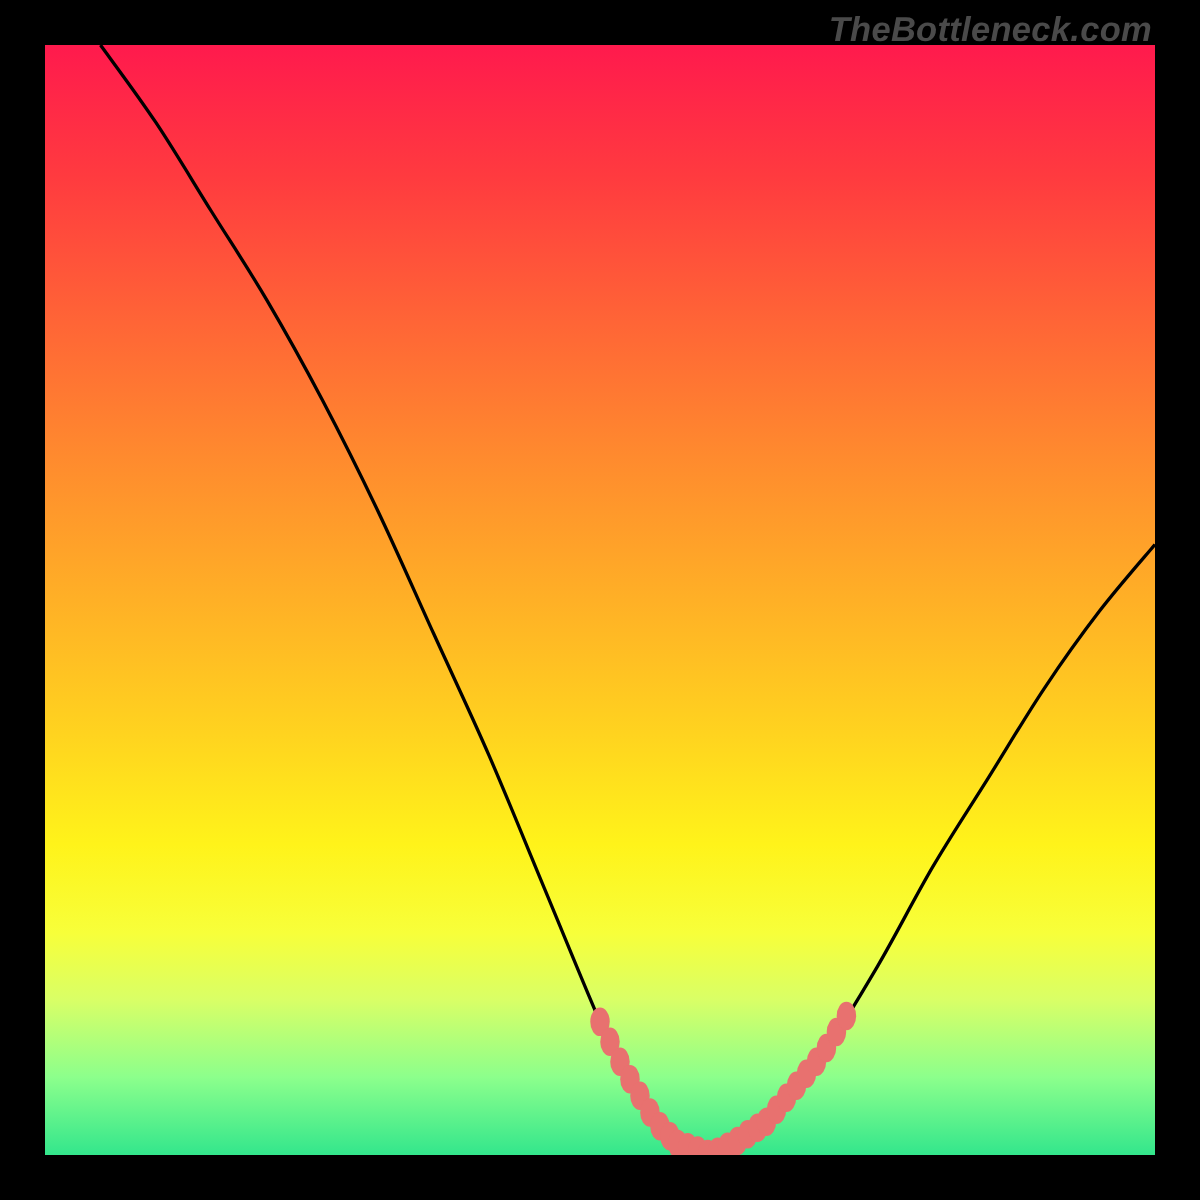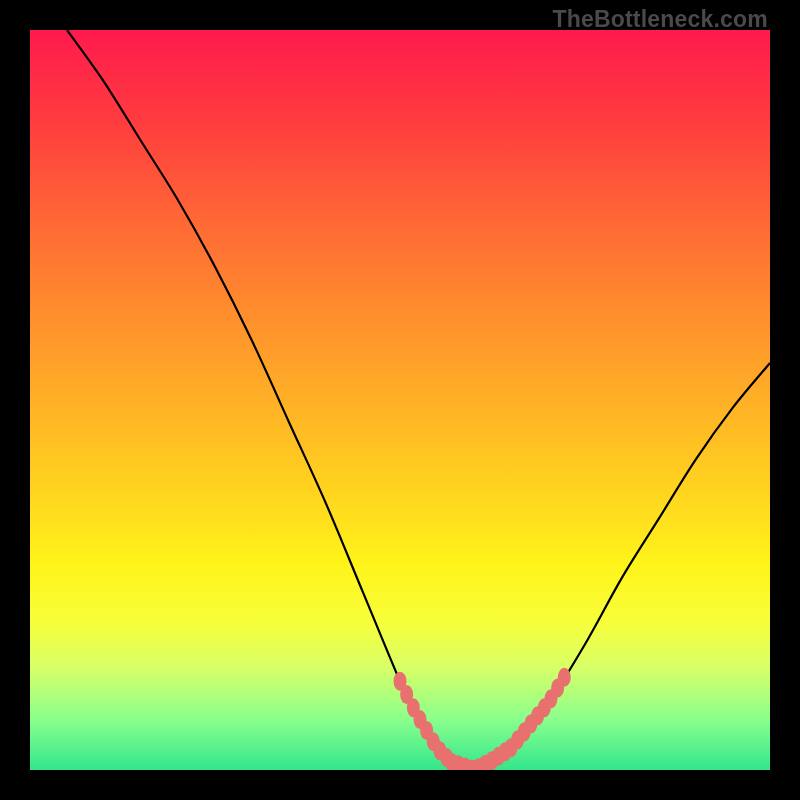--- a/index.html
+++ b/index.html
@@ -41,20 +41,21 @@
     );
   }
   .watermark {
     position: absolute;
     top: 6px;
     right: 32px;
     color: #4a4a4a;
     font-size: 23px;
     font-weight: 600;
     letter-spacing: 0.2px;
+    font-style: italic;
   }
   svg.curve {
     position: absolute;
     top: 0;
     left: 0;
     width: 740px;
     height: 740px;
   }
 </style>
 </head>

